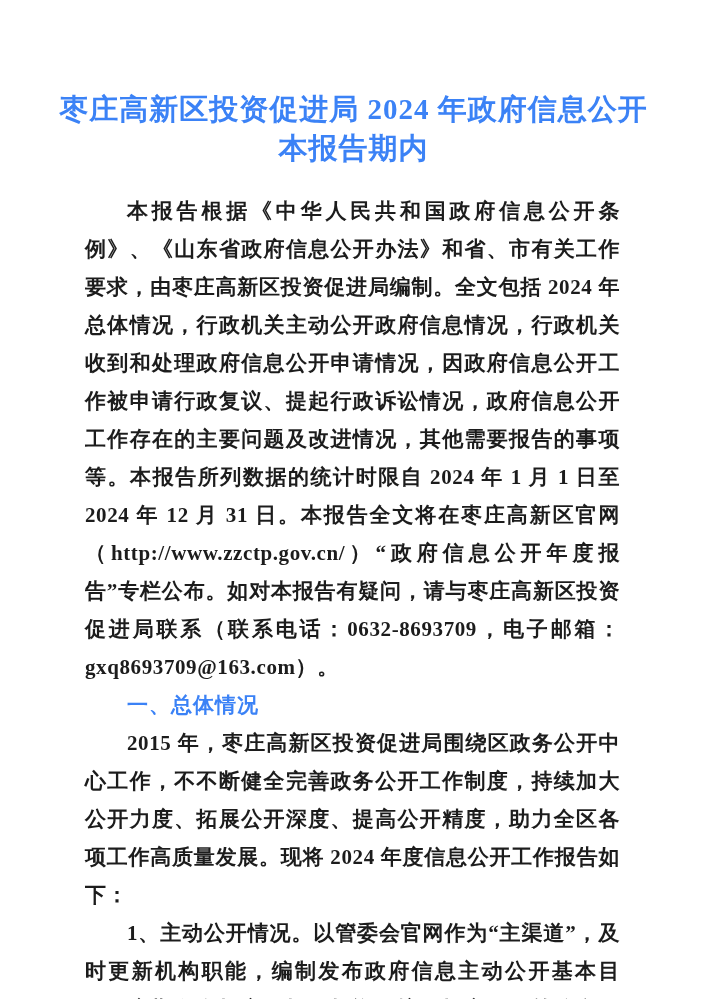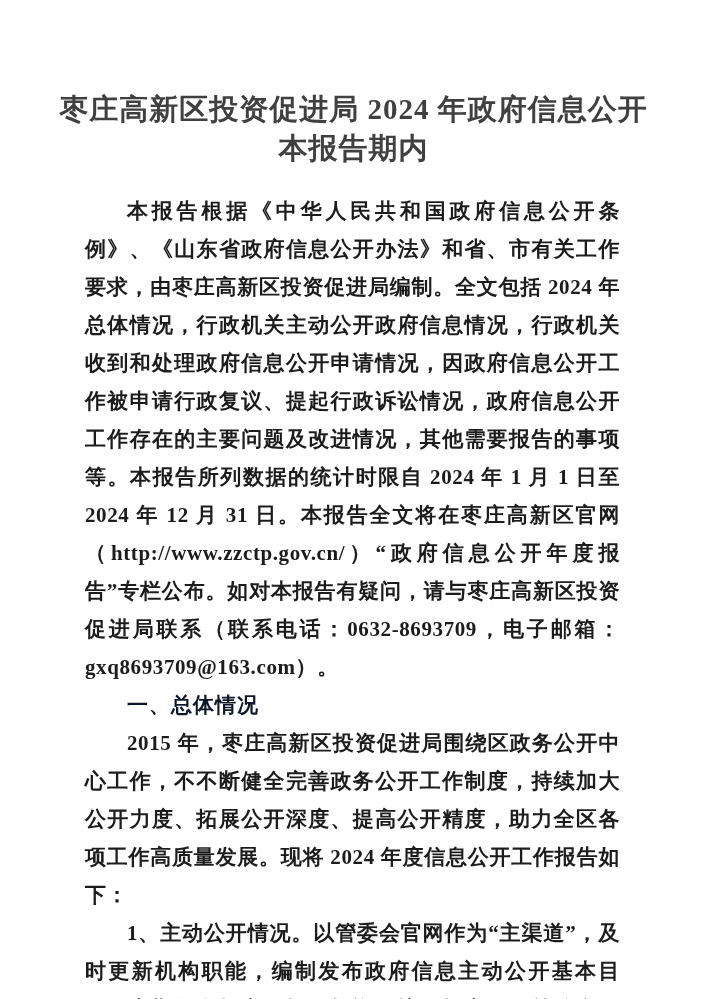--- a/index.html
+++ b/index.html
@@ -21,21 +21,21 @@
     position: absolute;
     top: 90px;
     left: 40px;
     right: 40px;
     margin: 0;
     text-align: center;
     font-size: 29px;
     line-height: 39px;
     font-weight: bold;
     letter-spacing: 1px;
-    color: #404040;
+    color: #3b82f6;
   }
   .doc-title .title-line {
     display: block;
   }
   .doc-body {
     position: absolute;
     top: 192px;
     left: 85px;
     width: 535px;
     font-size: 21px;
@@ -45,21 +45,21 @@
     margin: 0;
     text-indent: 2em;
     text-align: justify;
     letter-spacing: 0.6px;
     word-break: normal;
     font-weight: bold;
   }
   .para.heading {
     font-family: "Liberation Sans", "DejaVu Sans", sans-serif;
     font-weight: 600;
-    color: #0f172a;
+    color: #3b82f6;
     text-align: left;
     letter-spacing: 1px;
   }
   .page-number {
     position: absolute;
     top: 919px;
     left: 0;
     right: 0;
     text-align: center;
     font-size: 14px;

